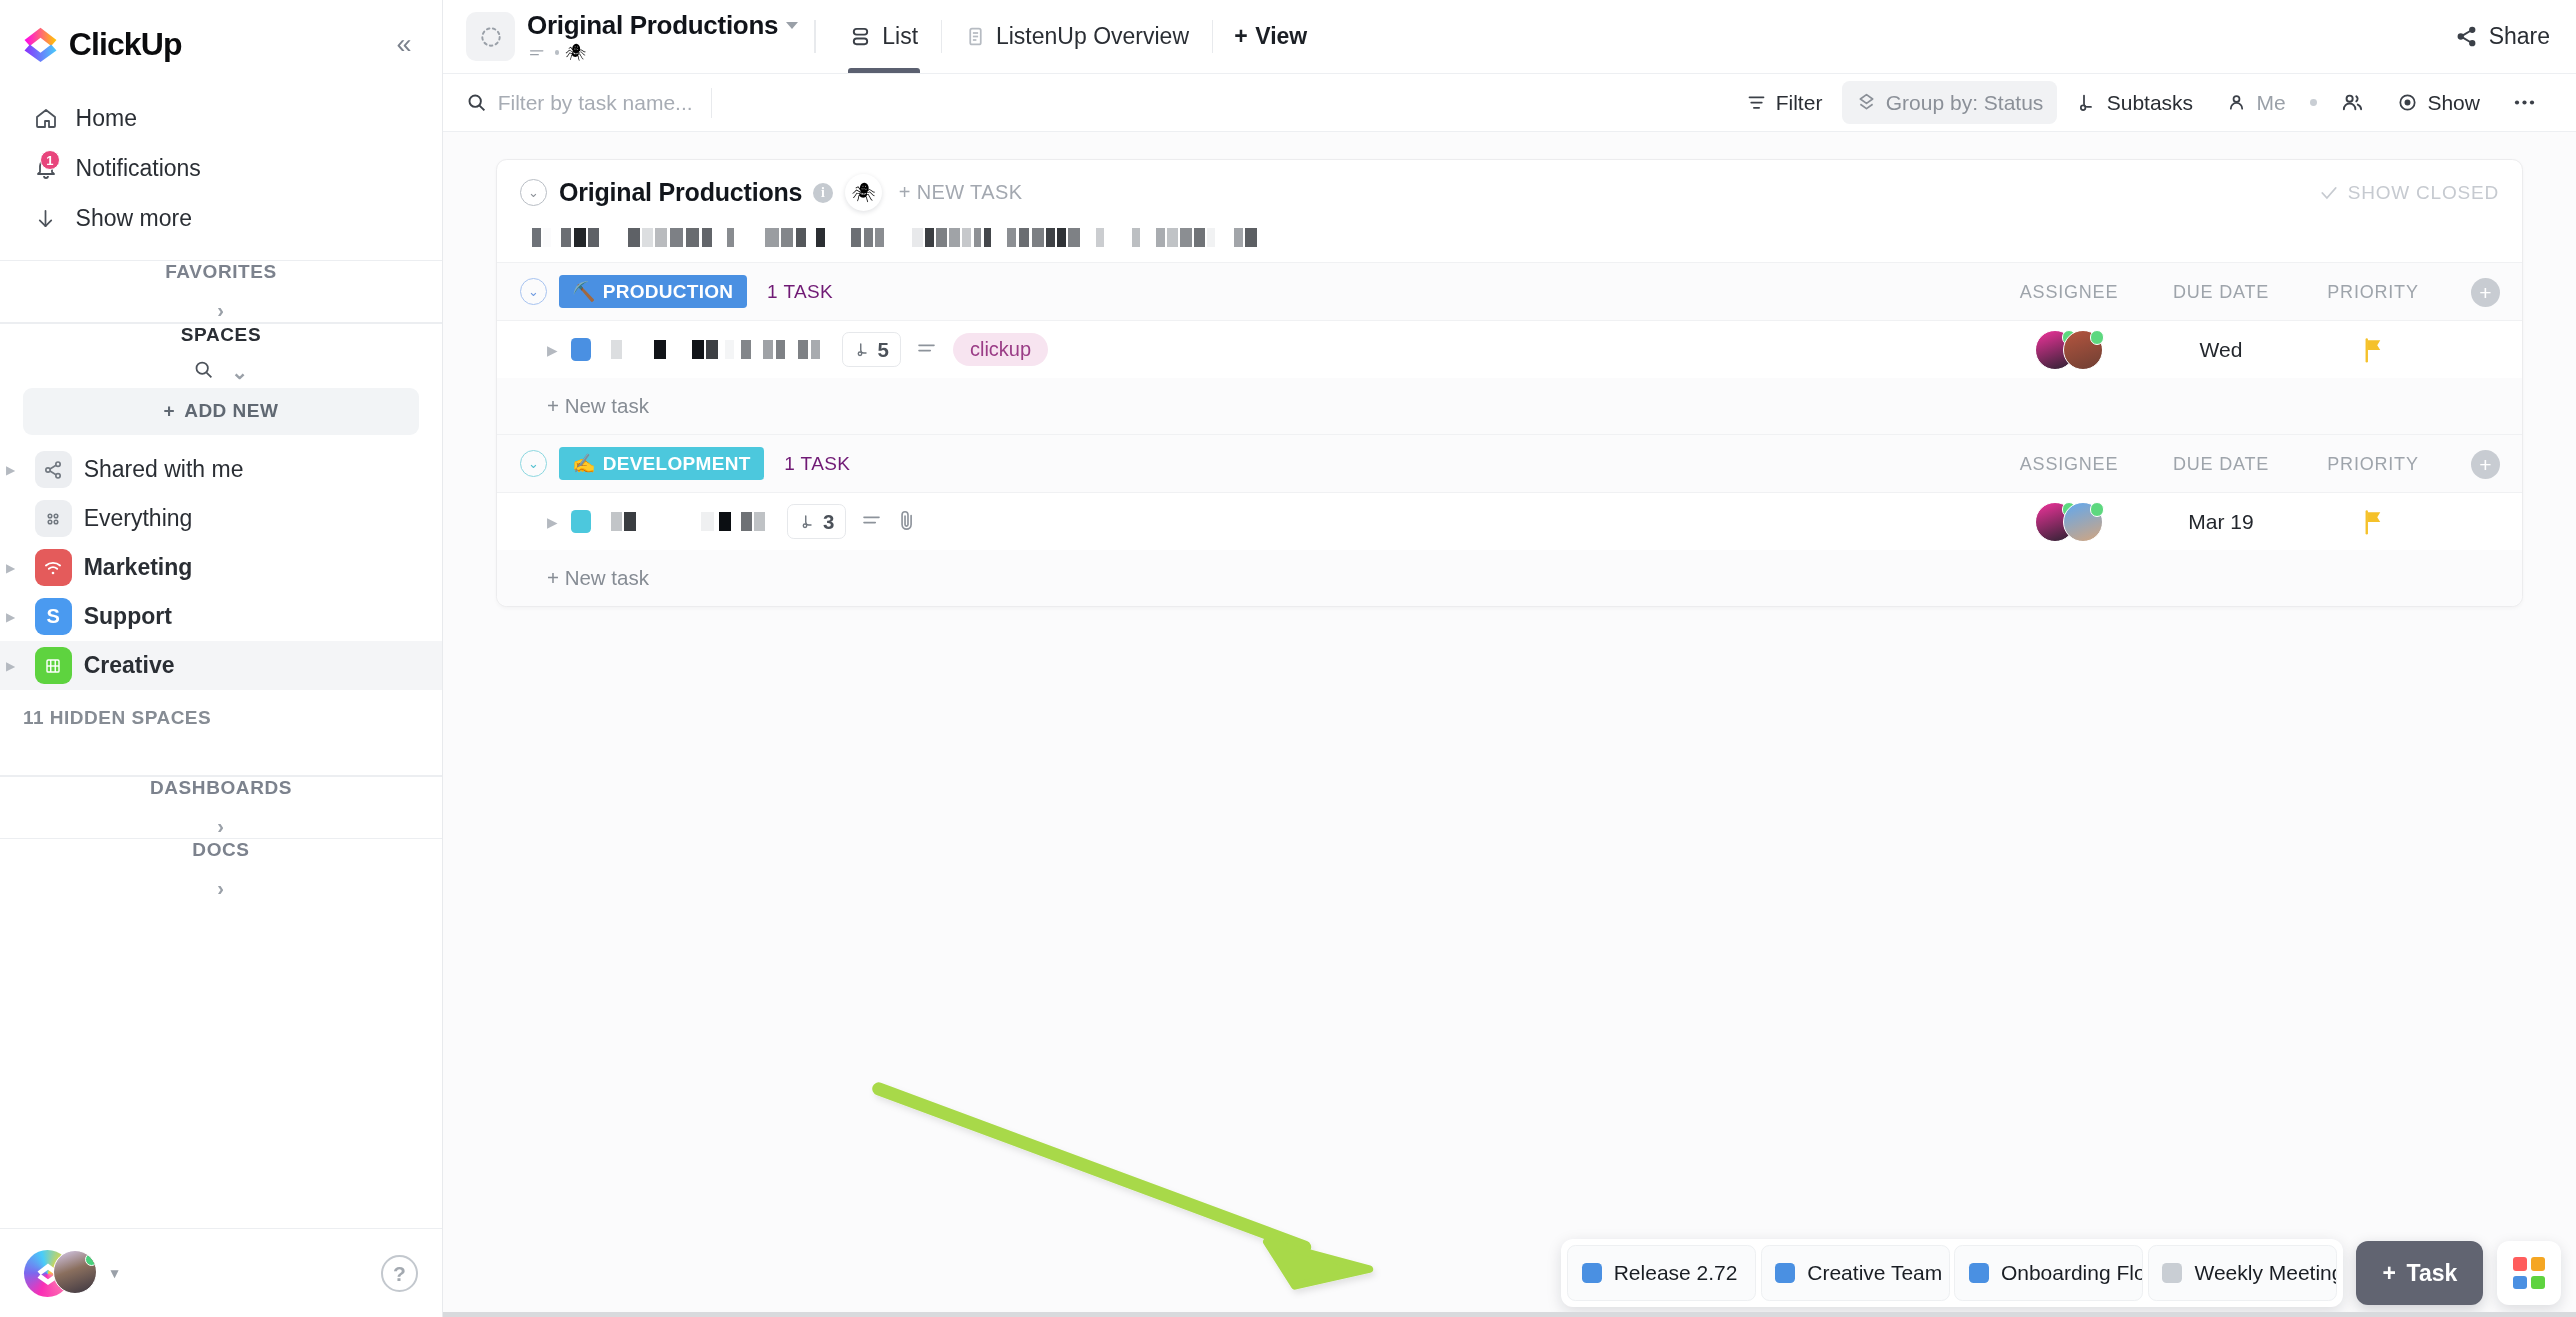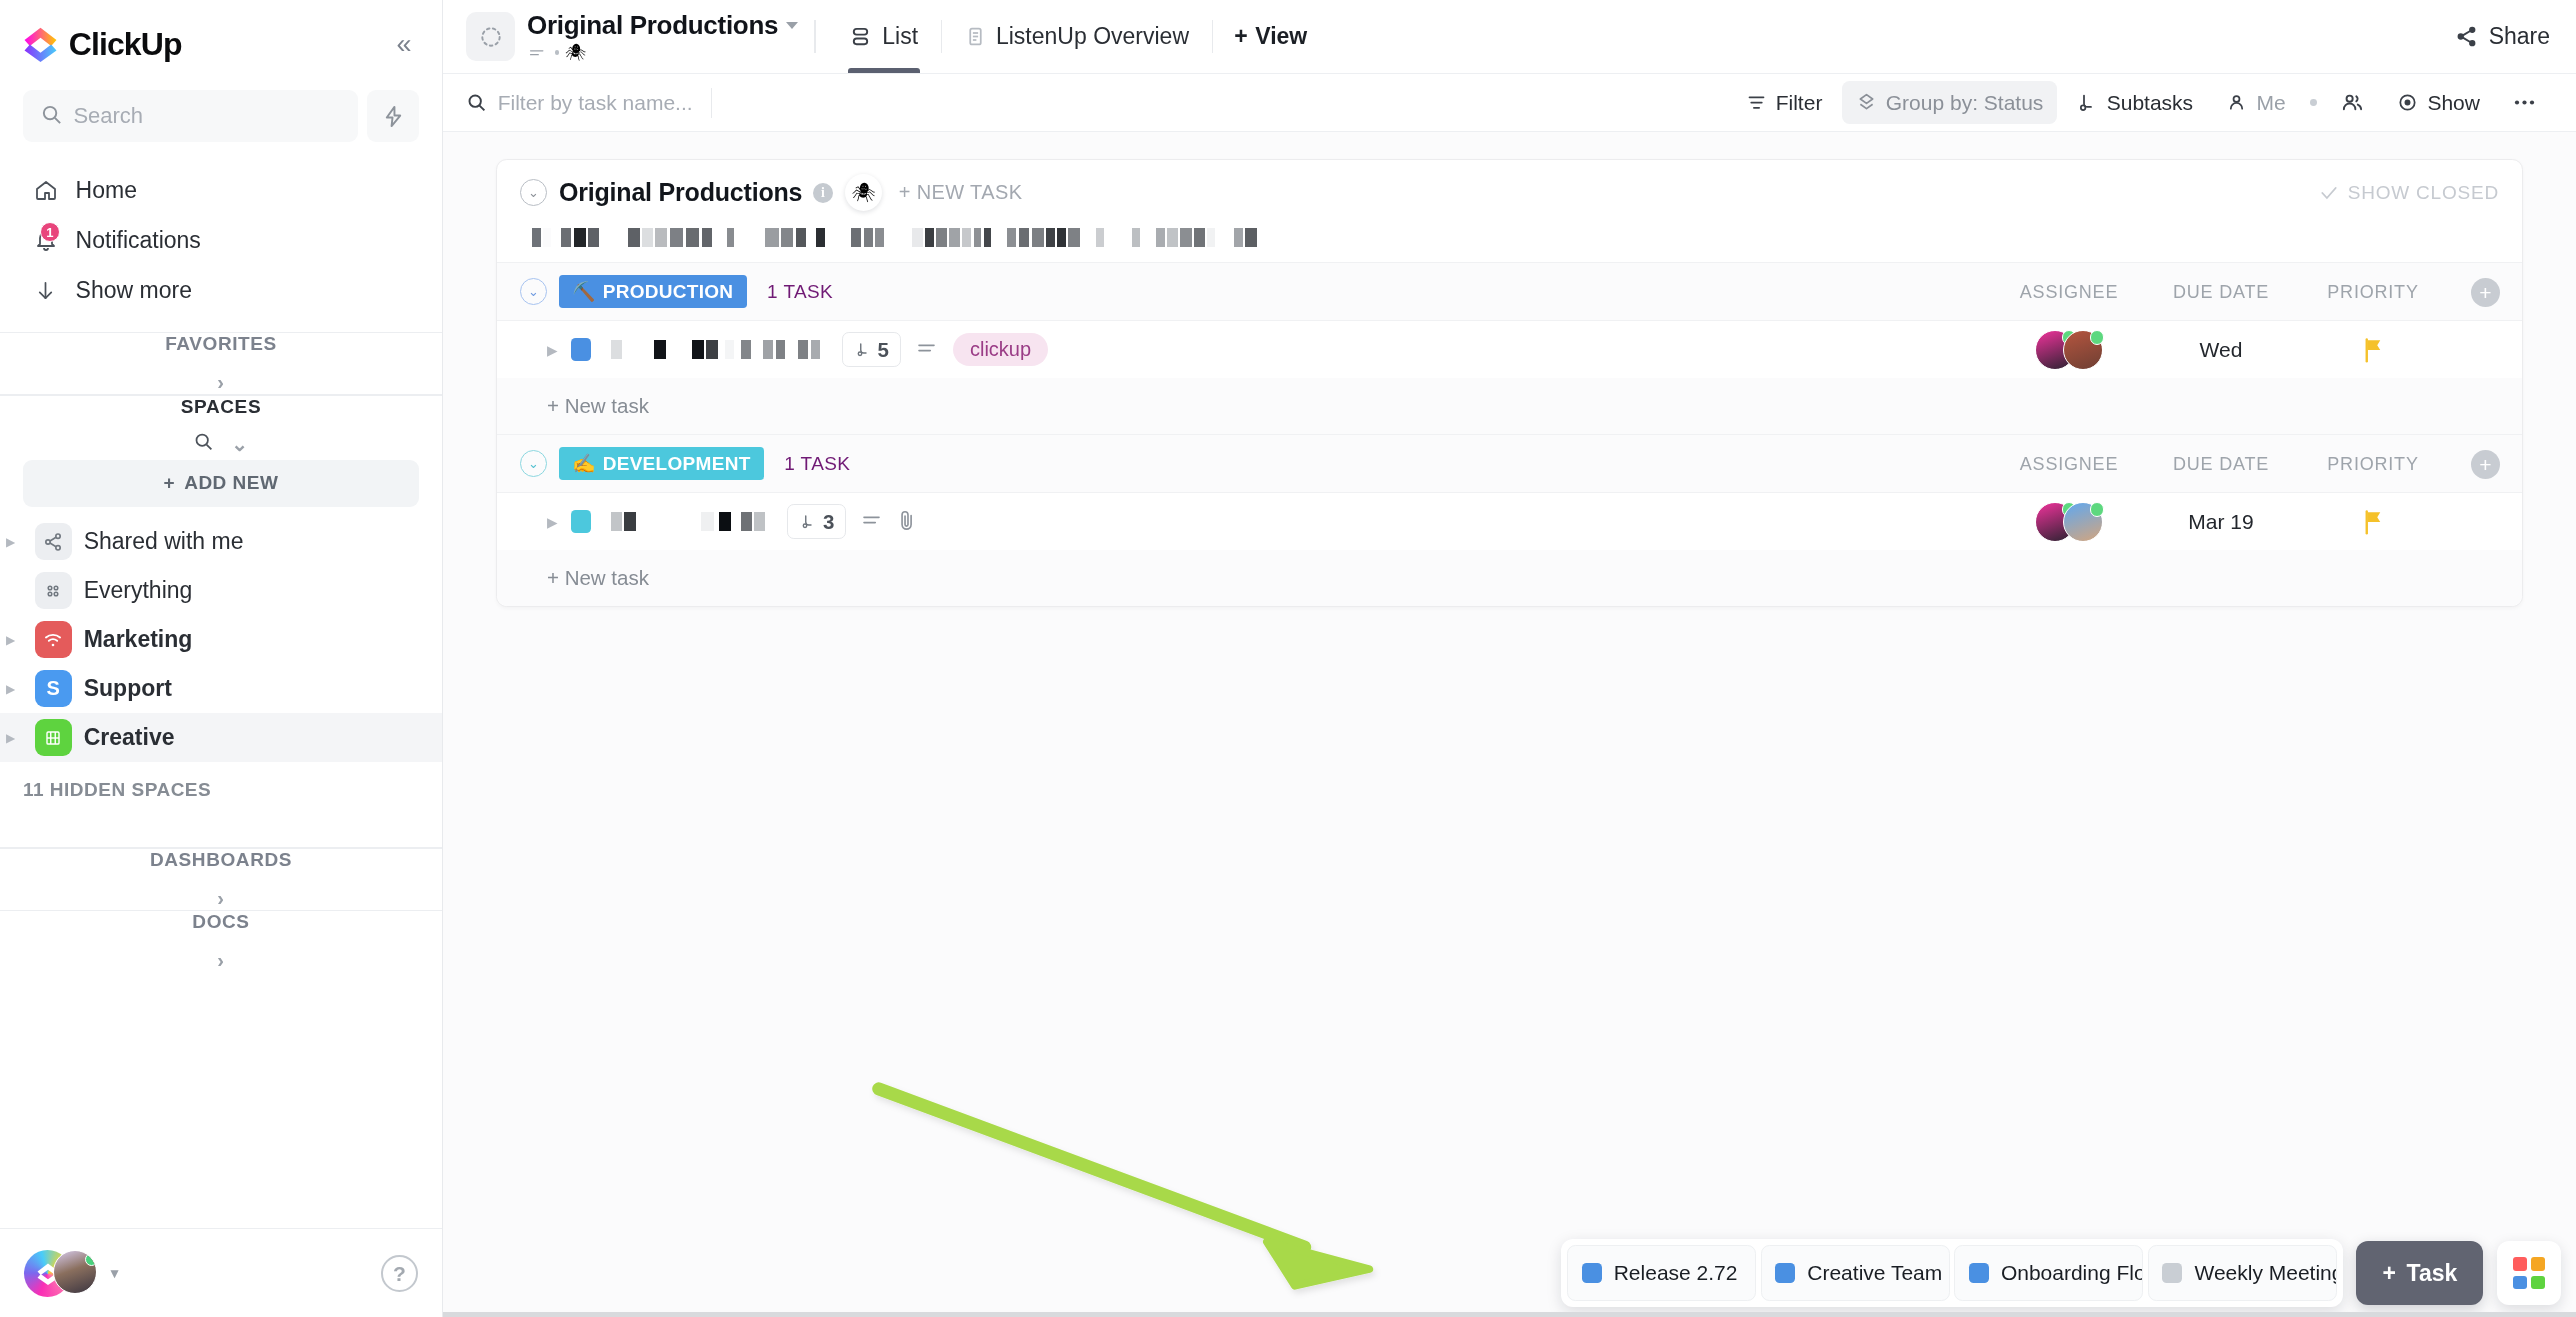--- a/index.html
+++ b/index.html
@@ -329,36 +329,20 @@
               </defs>
               <path d="M2 18 L23 2 L44 18 L37 26 L23 15 L9 26 Z" fill="url(#lg1)"></path>
               <path d="M2 32 L9 24 L23 35 L37 24 L44 32 L23 47 Z" fill="url(#lg2)"></path>
             </svg>
           </span>
           <span class="logo-text">ClickUp</span>
         </div>
         <span class="collapse-btn">«</span>
       </div>
 
-      <div class="search-row">
-        <div class="search-box">
-          <span>
-            <svg width="23" height="23" viewBox="0 0 24 24" fill="none" stroke="#8d939b" stroke-width="2">
-              <circle cx="10.5" cy="10.5" r="6.5"></circle>
-                <path d="M15.5 15.5 L21 21"></path>
-            </svg>
-          </span>
-          <span class="search-placeholder">Search</span>
-        </div>
-        <div class="bolt-box">
-          <svg width="23" height="23" viewBox="0 0 24 24" fill="none" stroke="#8d939b" stroke-width="2" stroke-linejoin="round">
-            <path d="M13 2 L5 13 h6 l-1 9 L19 11 h-6 z"></path>
-          </svg>
-        </div>
-      </div>
 
       <div class="nav-list">
         <div class="nav-item">
           <span class="nav-ico">
             <svg width="24" height="24" viewBox="0 0 24 24" fill="none" stroke="#4c525a" stroke-width="1.8" stroke-linejoin="round">
               <path d="M3 11 L12 4 L21 11 V20 a1 1 0 0 1-1 1 h-5 v-6 h-4 v6 H4 a1 1 0 0 1-1-1 z"></path>
             </svg>
           </span>
           <span>Home</span>
         </div>

